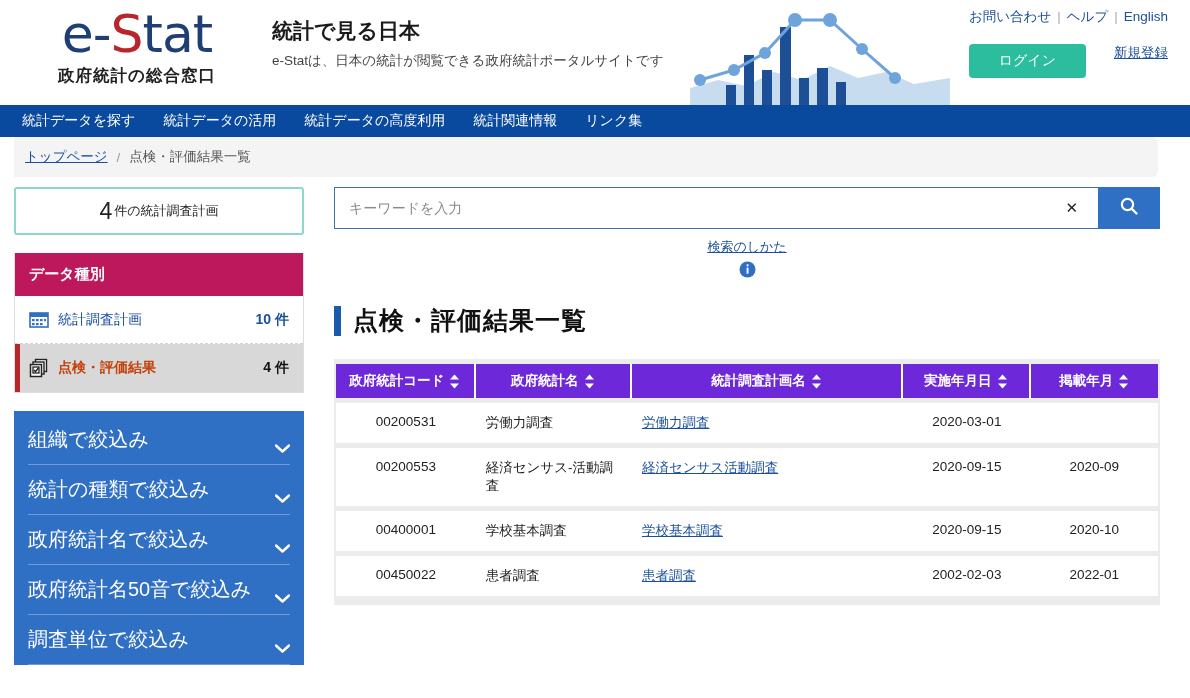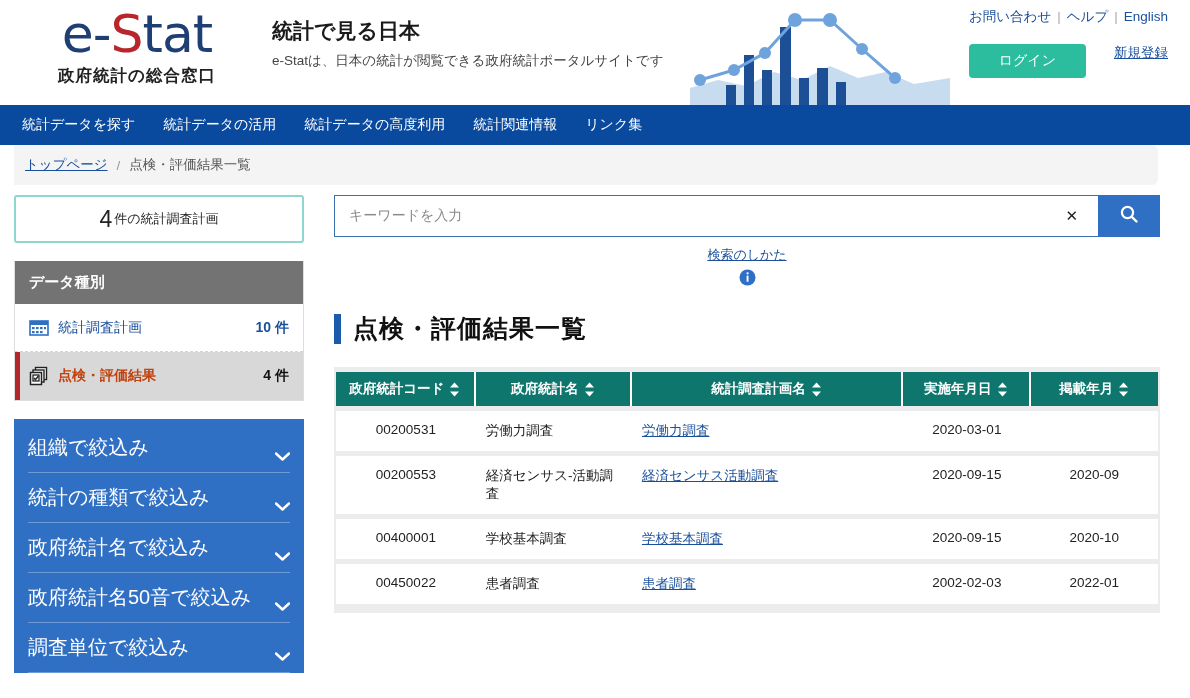--- a/index.html
+++ b/index.html
@@ -97,21 +97,21 @@
   }
   .link-register {
     font-size: 13.5px;
     color: #1a4f9c;
     text-decoration: underline;
     cursor: pointer;
   }
 
   
   .gnav {
-    height: 40px;
+    height: 32px;
     background: #0a4a9e;
     display: flex;
     align-items: center;
     padding-left: 10px;
     gap: 4px;
   }
   .gnav-item {
     color: #fff;
     font-size: 14px;
     padding: 6px 12px;
@@ -172,21 +172,21 @@
     margin-right: 2px;
   }
   .count-box .lbl { font-size: 13px; }
 
   .datatype-panel {
     margin-top: 18px;
     border: 1px solid #ddd;
     border-top: none;
   }
   .datatype-head {
-    background: #737373;
+    background: #be185d;
     color: #fff;
     font-size: 15px;
     font-weight: bold;
     padding: 12px 14px;
   }
   .dt-item {
     display: flex;
     align-items: center;
     height: 48px;
     padding: 0 14px;
@@ -263,21 +263,21 @@
     display: flex;
     align-items: center;
     background: #fff;
     padding: 0 12px;
   }
   .search-input {
     flex: 1;
     border: none;
     outline: none;
     font-size: 14px;
-    font-family: Liberation Serif, serif;
+    font-family: Liberation Sans, sans-serif;
     color: #ec4899;
     background: transparent;
   }
   .search-input::placeholder { color: #8a8a8a; }
   .clear-x {
     font-size: 15px;
     font-weight: bold;
     color: #222;
     cursor: pointer;
     padding: 0 8px;
@@ -328,21 +328,21 @@
 
   
   .tbl-wrap { margin-top: 22px; }
   table.results {
     width: 100%;
     border-collapse: separate;
     border-spacing: 0 5px;
     table-layout: fixed;
   }
   table.results thead th {
-    background: #0f766e;
+    background: #6d28d9;
     color: #fff;
     font-size: 13.5px;
     font-weight: bold;
     height: 34px;
     padding: 0 8px;
     border-right: 2px solid #fff;
     white-space: nowrap;
   }
   table.results thead th:last-child { border-right: none; }
   .th-inner {

